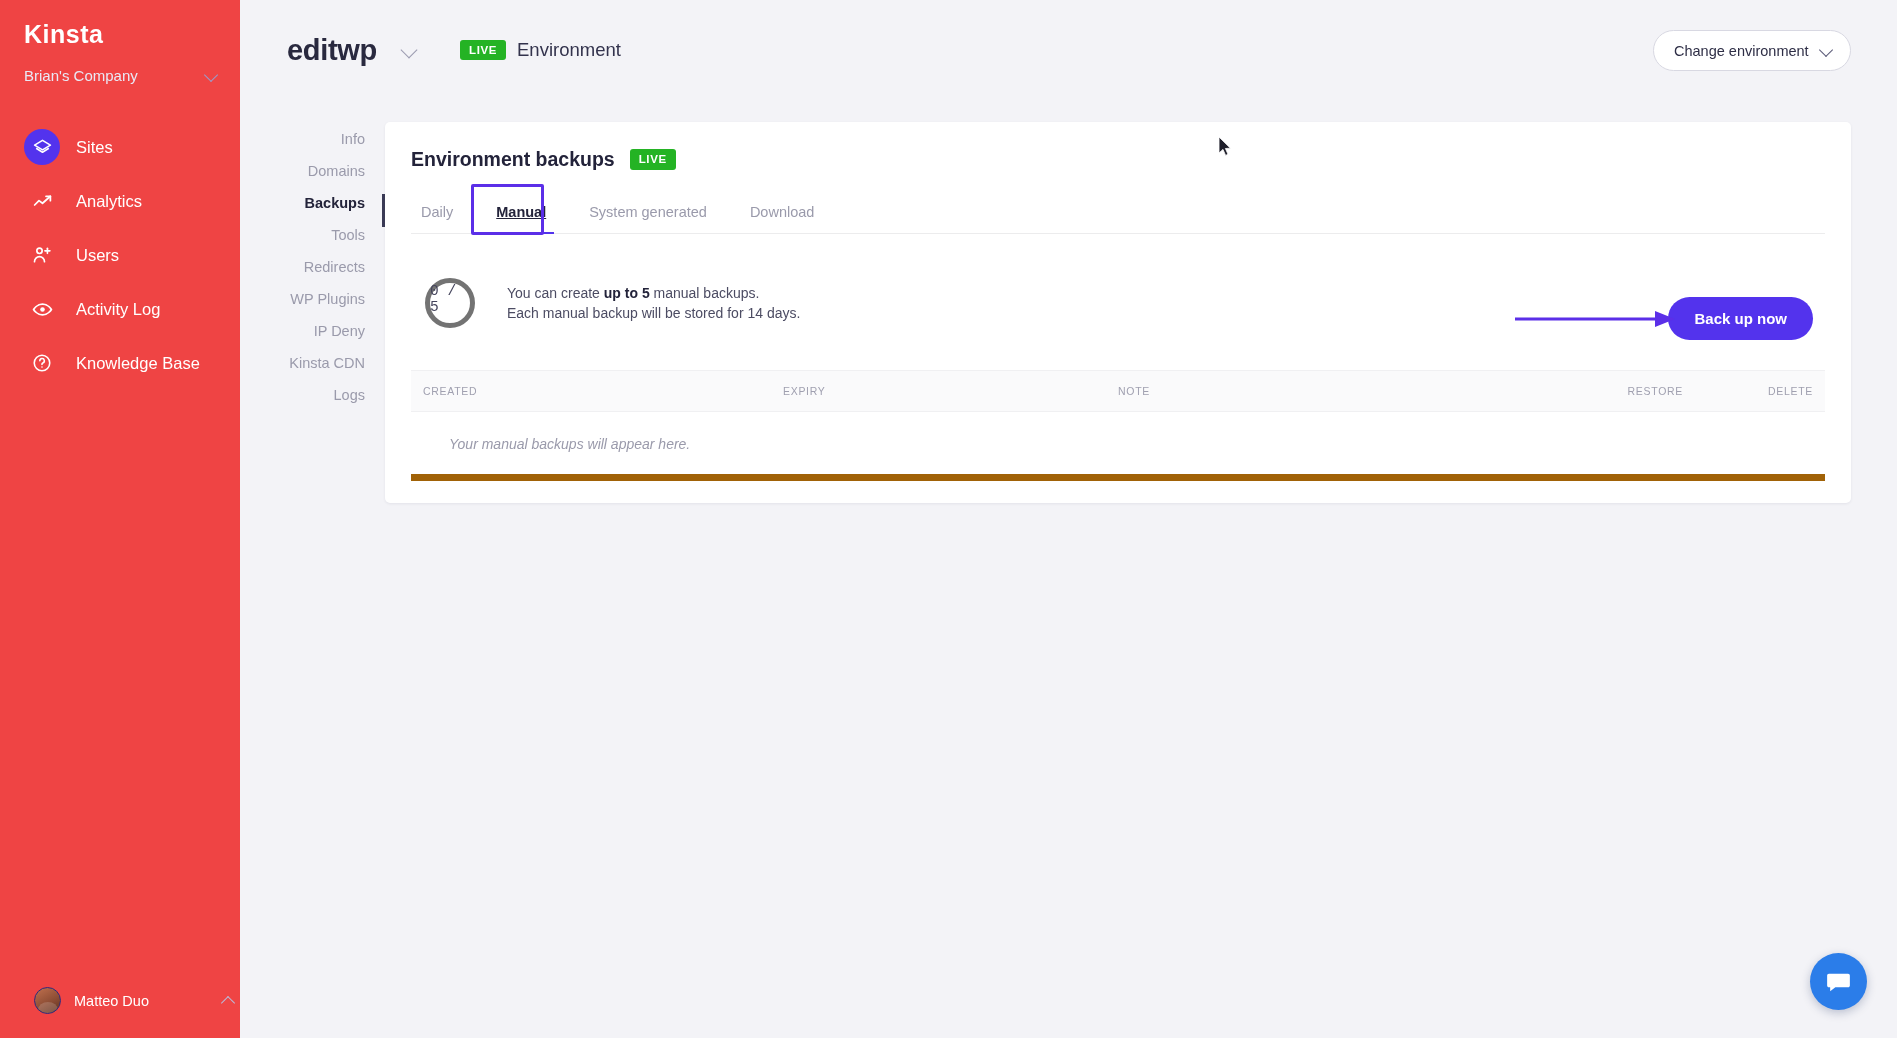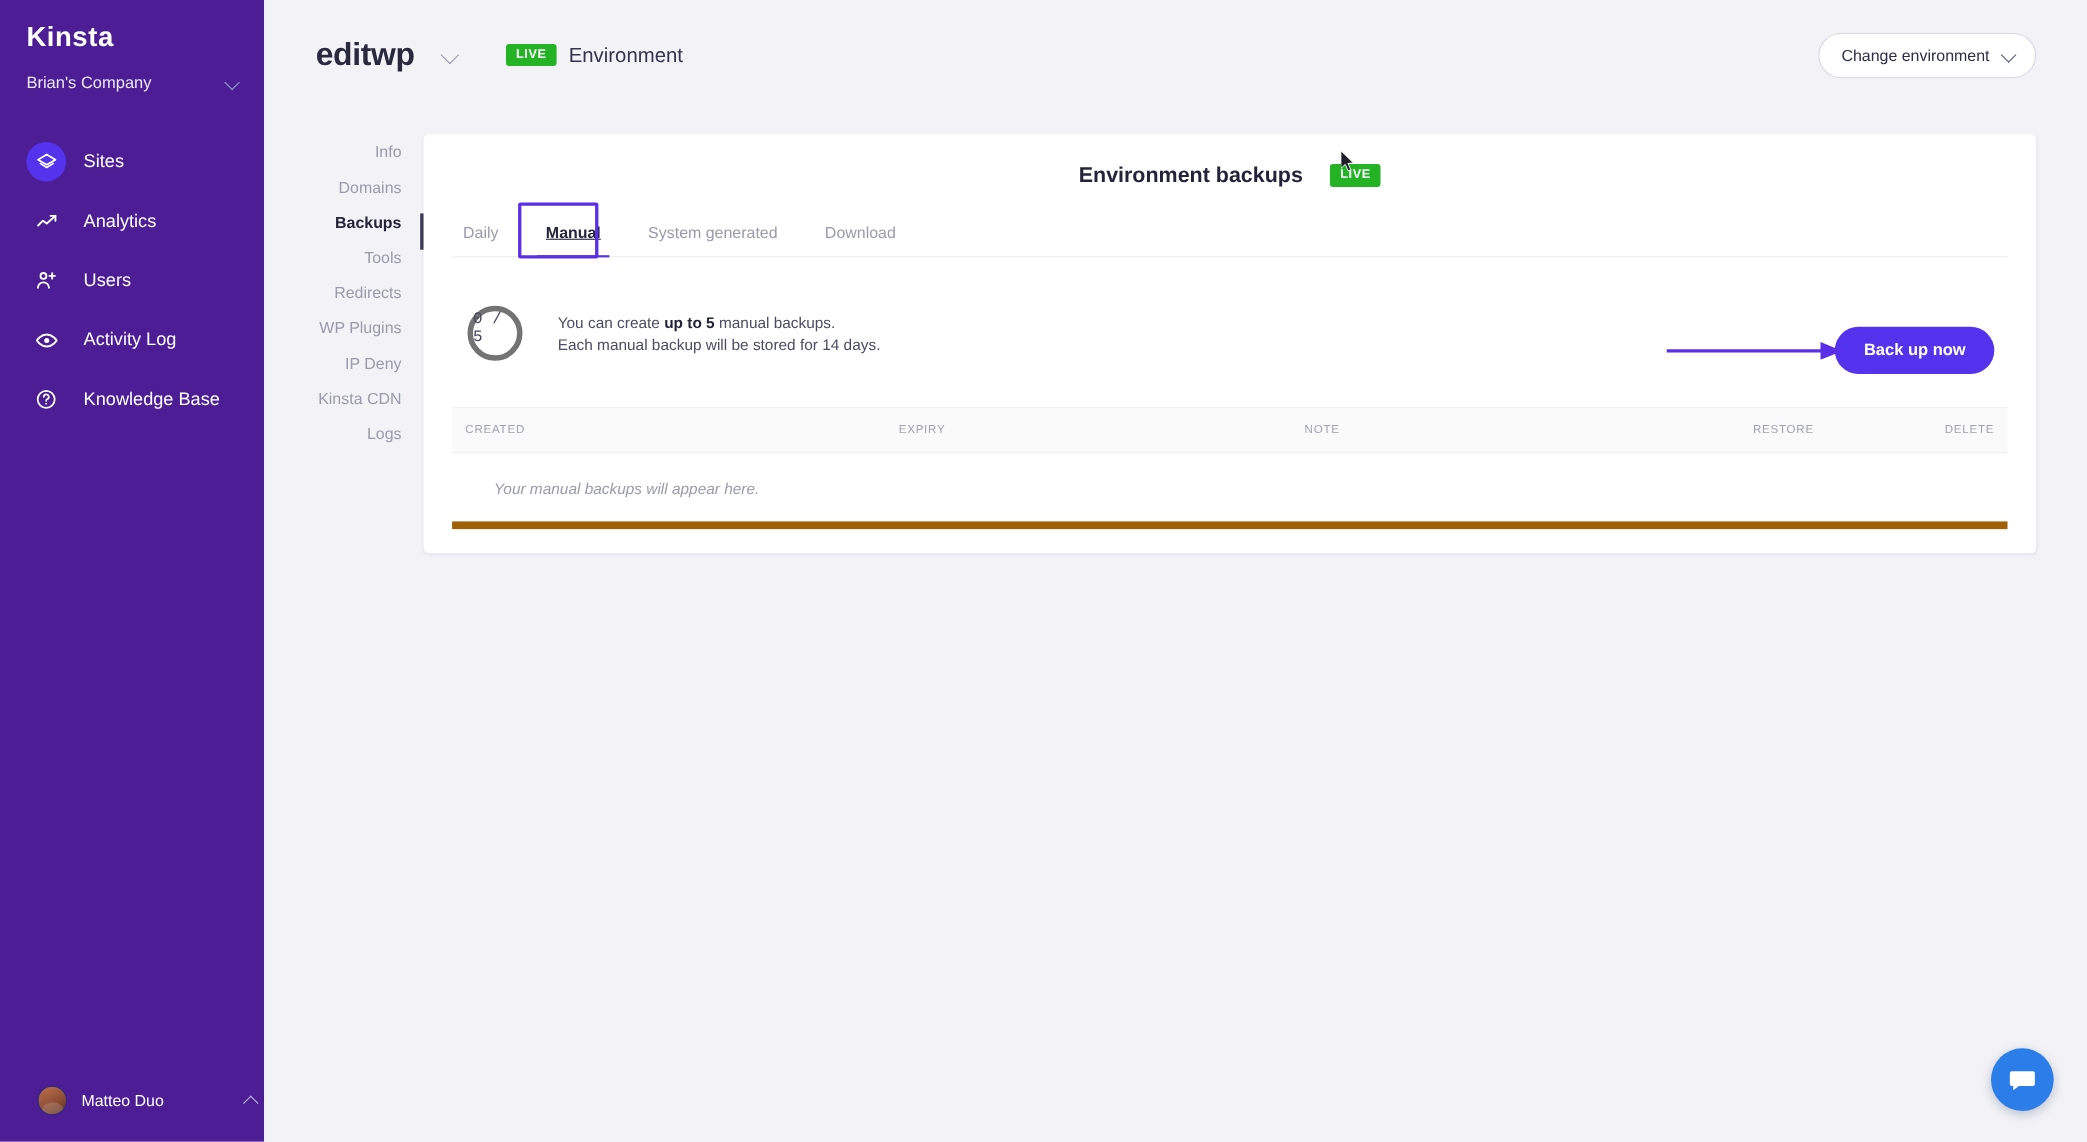--- a/index.html
+++ b/index.html
@@ -7,21 +7,21 @@
     width: 1897px; height: 1038px;
     font-family: "Liberation Sans", sans-serif;
     background: #f3f3f7;
     overflow: hidden;
   }
   .app { display: flex; width: 1897px; height: 1038px; position: relative; }
 
   
   .sidebar {
     width: 240px; min-width: 240px; height: 1038px;
-    background: #4c1d95;
+    background: #ef4444;
     display: flex; flex-direction: column;
     position: relative;
   }
   .brand { padding: 22px 24px 6px 24px; }
   .brand-logo {
     color: #ffffff; font-size: 25px; font-weight: 700;
     letter-spacing: 0.5px; line-height: 1;
   }
   .company-row {
     display: flex; align-items: center; justify-content: space-between;
@@ -127,23 +127,22 @@
   }
 
   
   .card {
     flex: 1; margin-left: 20px; margin-top: 22px;
     background: #ffffff; border-radius: 5px;
     box-shadow: 0 1px 3px rgba(20,20,60,.07);
     padding: 0 0 22px 0; min-height: 288px;
   }
   .card-head {
-    display: flex; align-items: center; gap: 25px;
+    display: flex; align-items: center; gap: 15px;
     padding: 26px 26px 0 26px;
-    justify-content: center;
   }
   .card-title { font-size: 19.5px; font-weight: 700; color: #23233a; }
 
   .tabs {
     display: flex; align-items: flex-end; gap: 0;
     margin: 25px 26px 0 26px; border-bottom: 1px solid #ececed;
     position: relative;
     text-align: right;
   }
   .tab {
@@ -187,21 +186,21 @@
   .btn-primary {
     background: #5333ed; color: #fff; font-size: 15px; font-weight: 700;
     border: none; border-radius: 22px; padding: 13px 26px; cursor: pointer;
     white-space: nowrap;
   }
 
   .table { margin-top: 30px; }
   .thead {
     background: #fafafb; border-top: 1px solid #f0f0f2; border-bottom: 1px solid #f0f0f2;
     display: flex; align-items: center; height: 42px;
-    margin: 0 26px; padding: 0 12px; gap: 34px;
+    margin: 0 26px; padding: 0 12px;
   }
   .th {
     font-size: 10.5px; color: #a0a0b0; letter-spacing: .7px; font-weight: 400;
   }
   .th.created { width: 360px; }
   .th.expiry  { width: 335px; }
   .th.note    { flex: 1; }
   .th.restore { width: 150px; text-align: right; }
   .th.delete  { width: 130px; text-align: right; }
   .empty-row {

